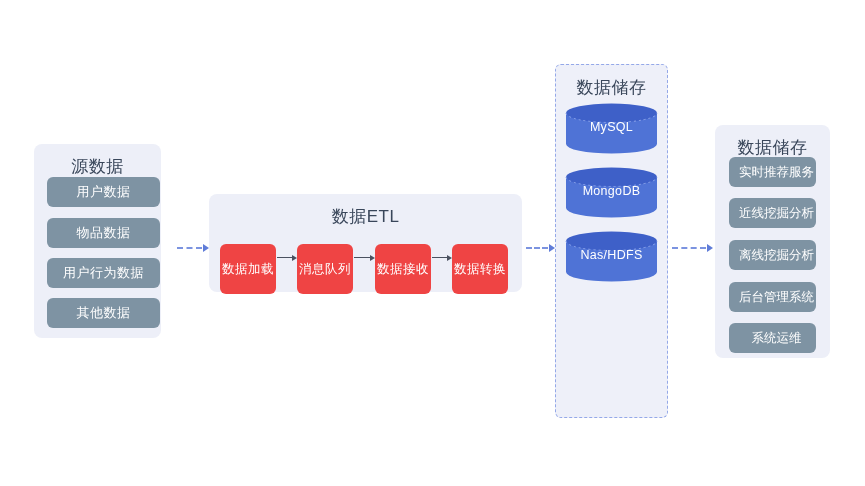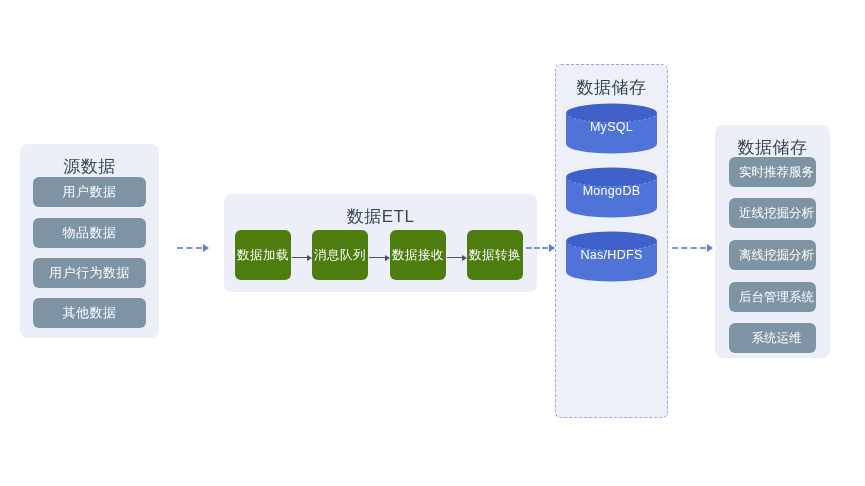--- a/index.html
+++ b/index.html
@@ -10,36 +10,36 @@
     overflow:hidden;
   }
   .panel {
     position:absolute; background:#edeff8; border-radius:8px;
   }
   .panel-title {
     width:100%; text-align:center; font-size:17px; font-weight:normal;
     color:#39465a; padding-top:11px; letter-spacing:.5px;
   }
   
-  .panel.source { left:20px; top:144px; width:139px; height:194px; }
+  .panel.source { left:34px; top:144px; width:127px; height:194px; }
   .slate-box {
     position:absolute; left:13px; width:113px; height:30px;
     background:#7e93a3; border-radius:6px; color:#ffffff; font-size:13px;
     display:flex; align-items:center; justify-content:center;
     letter-spacing:.5px;
   }
   .source .slate-box:nth-of-type(2) { top:33px; }
   .source .slate-box:nth-of-type(3) { top:74px; }
   .source .slate-box:nth-of-type(4) { top:114px; }
   .source .slate-box:nth-of-type(5) { top:154px; }
   
-  .panel.etl { left:209px; top:194px; width:313px; height:98px;margin-left:15px; }
+  .panel.etl { left:209px; top:194px; width:313px; height:98px; }
   .blue-box {
-    position:absolute; top:36px; width:56px; height:50px;
-    background:#4d7c0f; border-radius:6px; color:#ffffff; font-size:12.5px;
+    position:absolute; top:50px; width:56px; height:50px;
+    background:#ef4444; border-radius:6px; color:#ffffff; font-size:12.5px;
     display:flex; align-items:center; justify-content:center;
     text-align:center; line-height:1.15; letter-spacing:.5px;
   }
   .etl .blue-box:nth-of-type(2) { left:11px; }
   .etl .blue-box:nth-of-type(3) { left:88px; }
   .etl .blue-box:nth-of-type(4) { left:166px; }
   .etl .blue-box:nth-of-type(5) { left:243px; }
   .flow-arrow {
     position:absolute; top:63px; height:0; border-top:1px solid #4a5160;
   }

